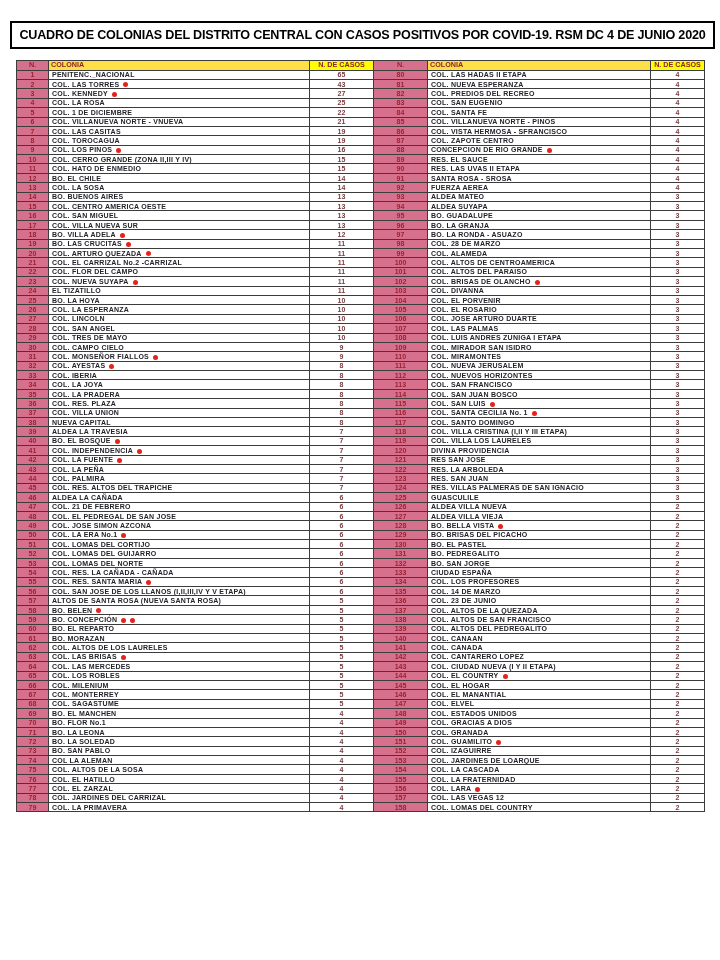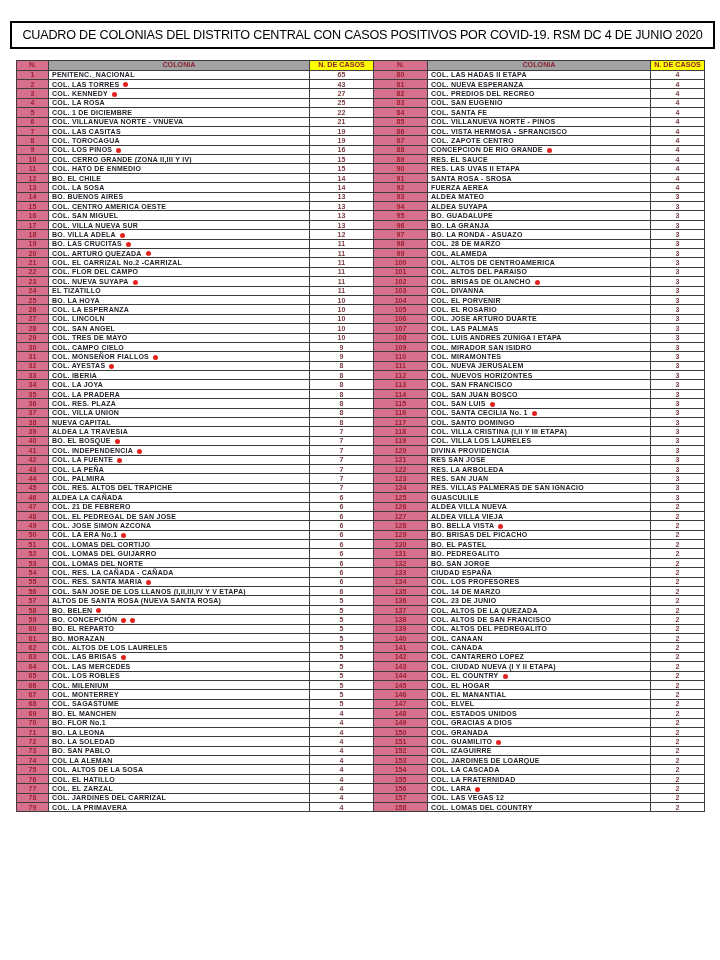--- a/index.html
+++ b/index.html
@@ -9,21 +9,21 @@
     -webkit-font-smoothing:antialiased;
   }
   .page{position:absolute;inset:0;background:#fff;}
   .title-box{
     position:absolute;left:10px;top:21px;right:5px;
     border:2px solid #000;background:#fff;
     display:flex;align-items:center;justify-content:center;
     height:28px;box-sizing:border-box;
   }
   .title-box h1{
-    margin:0;font-size:12.6px;font-weight:normal;color:#000;
+    margin:0;font-size:12.6px;font-weight:bold;color:#000;
     letter-spacing:-0.2px;white-space:nowrap;
   }
   table.covid{
     position:absolute;left:16px;top:60px;
     border-collapse:collapse;table-layout:fixed;
     width:688px;
     border:1.5px solid #1a1a1a;
   }
   col.c-num-l{width:32px;}
   col.c-col-l{width:261px;}
@@ -31,21 +31,21 @@
   col.c-num-r{width:54px;}
   col.c-col-r{width:223px;}
   col.c-cas-r{width:54px;}
   th,td{
     border:1px solid #3c3c3c;
     padding:0 2px;height:9.4px;box-sizing:border-box;
     font-weight:bold;overflow:hidden;white-space:nowrap;
   }
   th{font-size:7.2px;line-height:1.05;}
   th.h-num{background:#d7708c;color:#9c2134;text-align:center;vertical-align:bottom;padding-bottom:1px;}
-  th.h-colonia{background:#a3a3a3;color:#8b2332;text-align:center;vertical-align:bottom;padding-bottom:1px;}
+  th.h-colonia{background:#fde047;color:#8b2332;text-align:left;vertical-align:bottom;padding-bottom:1px;}
   th.h-casos{background:#ffff00;color:#8b2332;white-space:normal;line-height:1.15;}
   td.num{background:#d7708c;color:#9c2134;text-align:center;font-size:7px;}
   td.colonia{background:#fff;color:#23242c;text-align:left;font-size:7px;letter-spacing:0.25px;padding-left:3px;}
   td.casos{background:#fff;color:#7a3b3f;text-align:center;font-size:7px;}
   .dot{
     display:inline-block;width:5px;height:5px;border-radius:50%;
     background:#e5221b;margin-left:4px;vertical-align:middle;
   }
 </style>
 </head>

